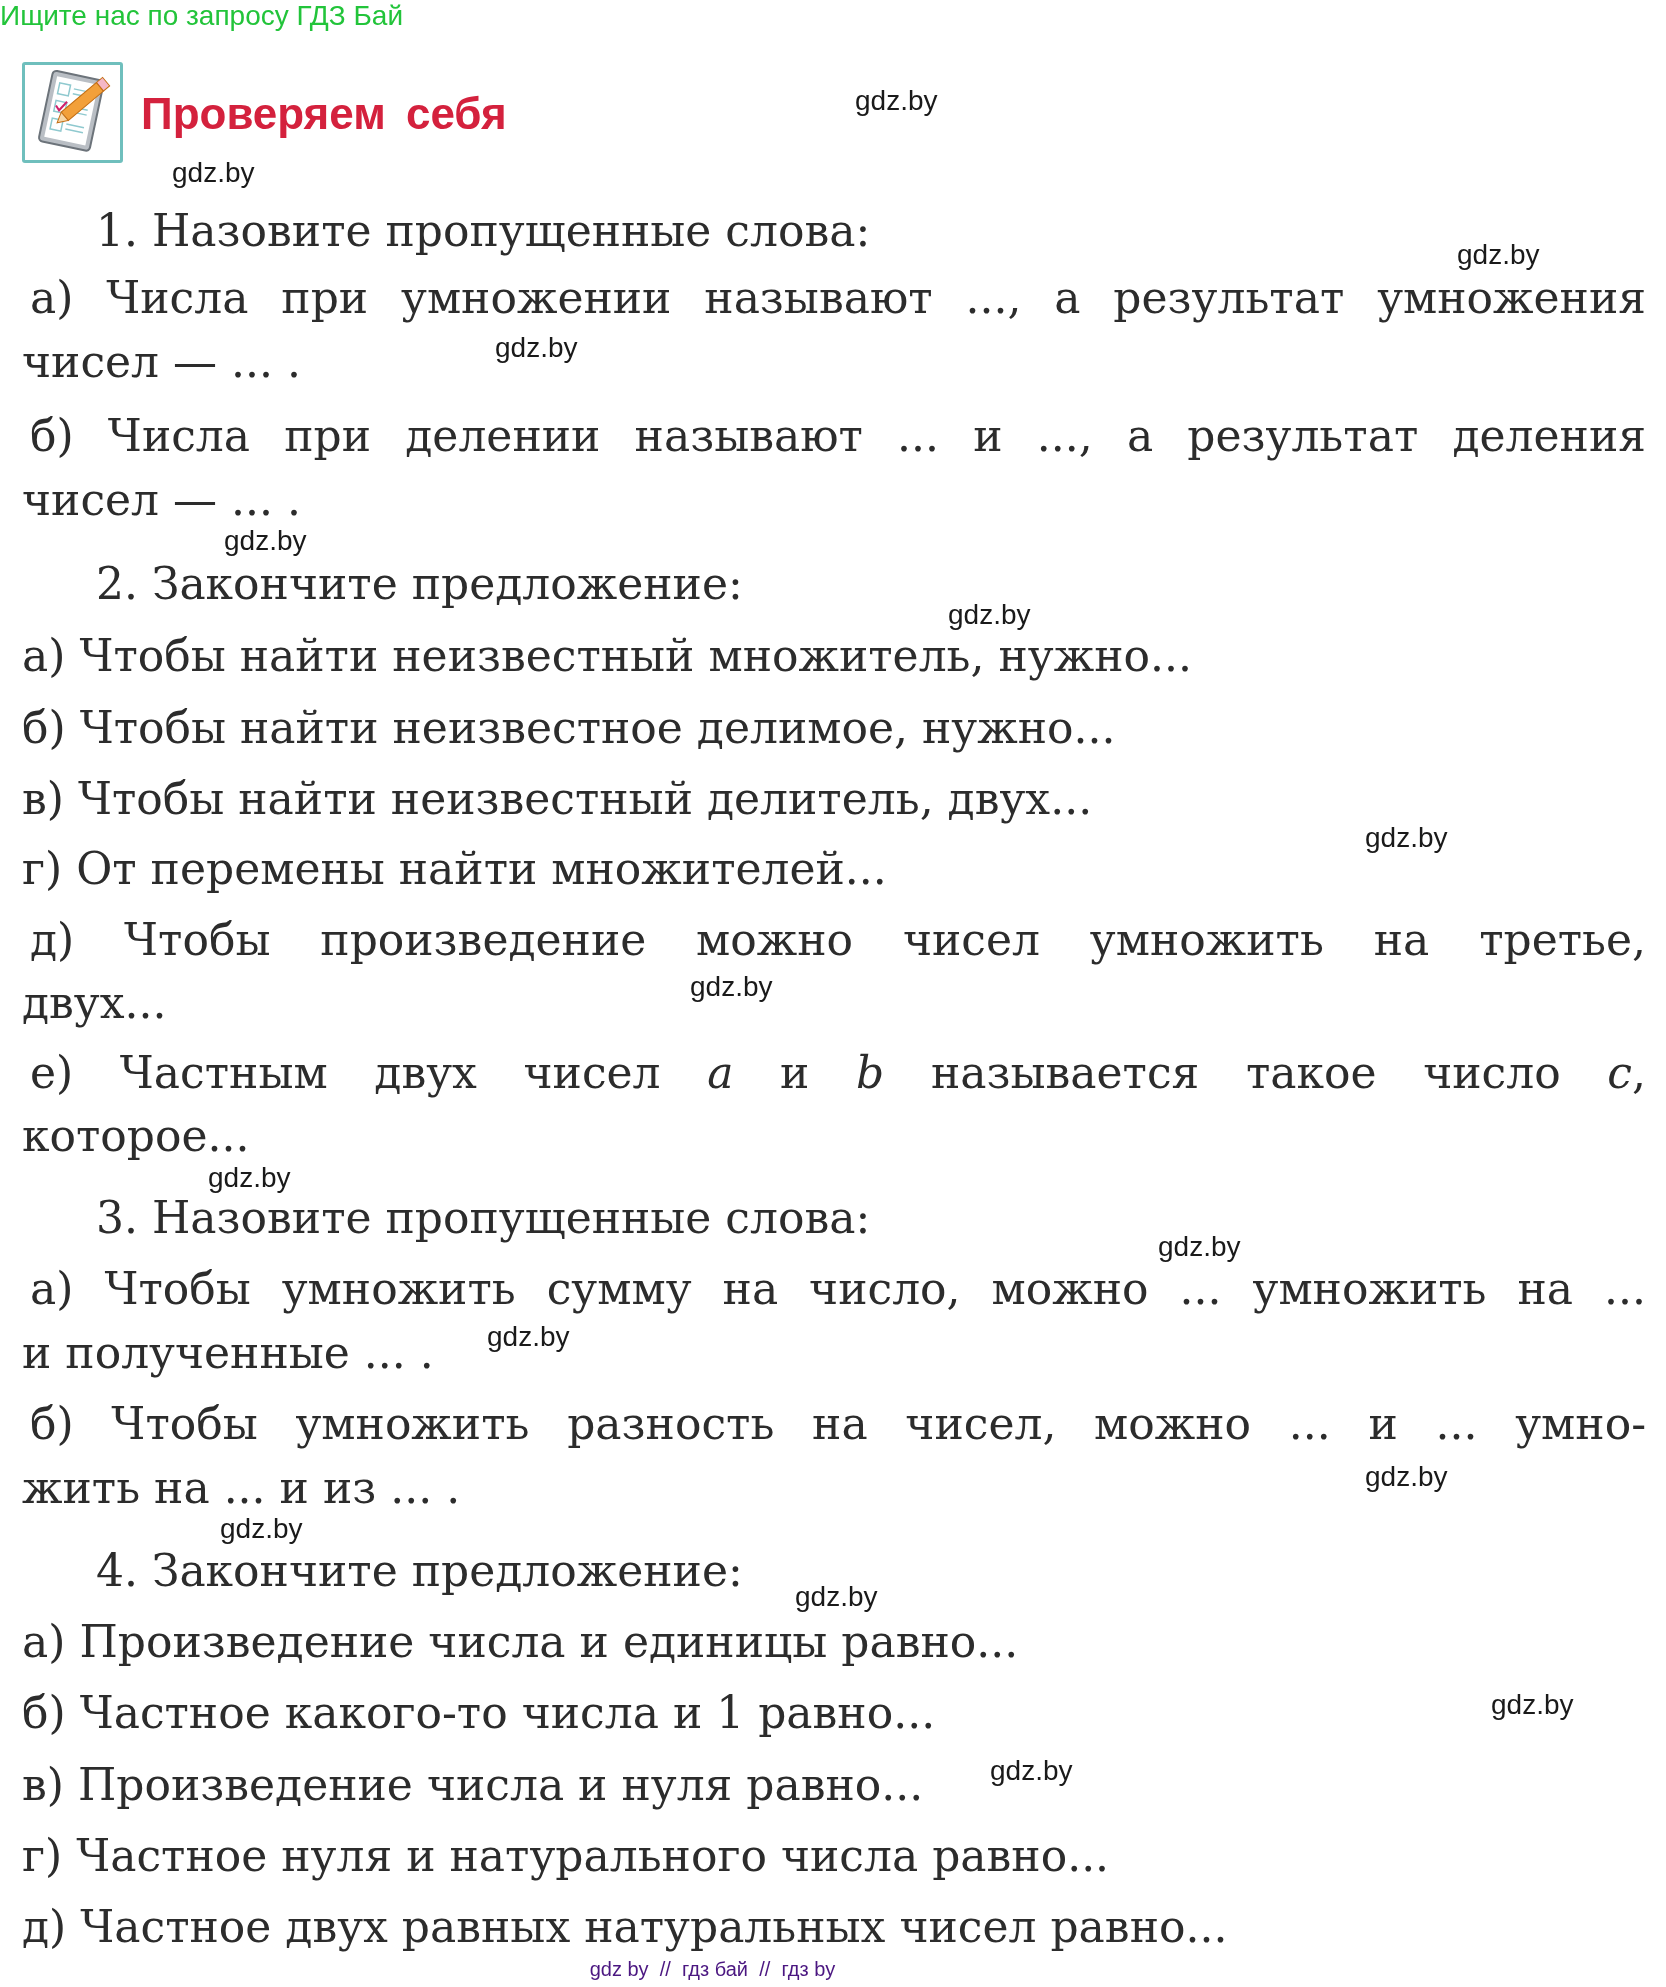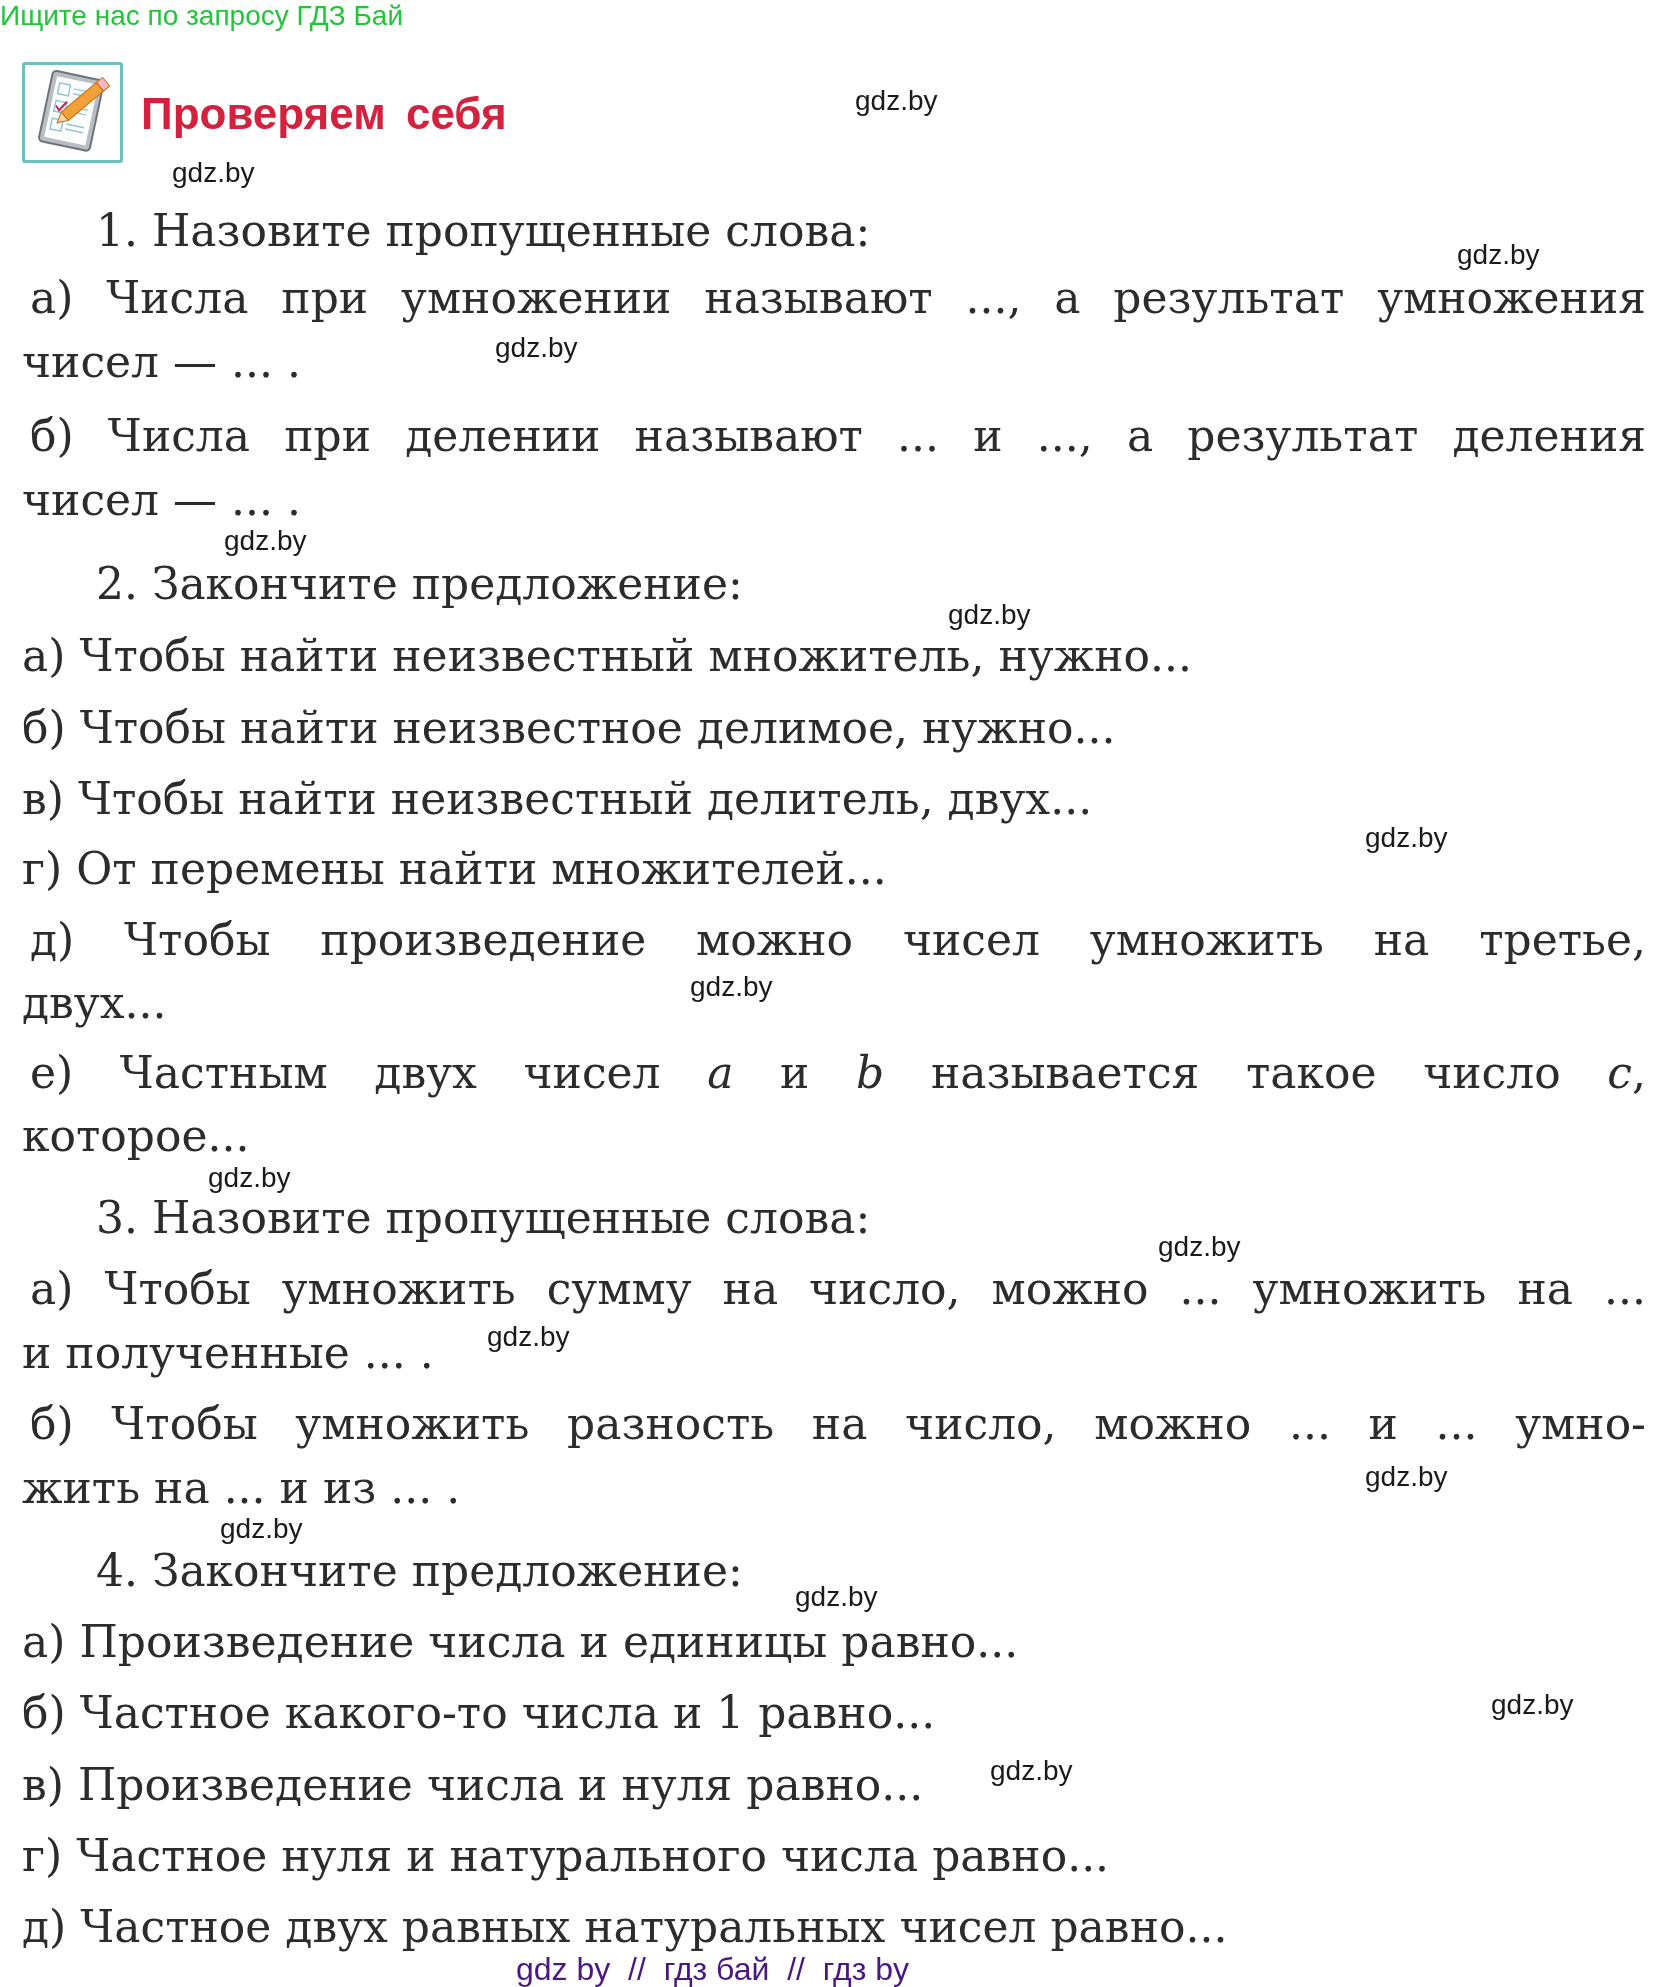--- a/index.html
+++ b/index.html
@@ -5,21 +5,21 @@
   html, body { margin: 0; padding: 0; background: #ffffff; }
   body { width: 1666px; height: 1987px; position: relative; overflow: hidden; }
   .abs { position: absolute; }
   .top-banner {
     left: 0; width: 1666px; top: 0; 
     font-family: "Liberation Sans", sans-serif; font-size: 28px; color: #22c43a;
     line-height: 32px;
   }
   .footer {
     left: 0; width: 1425px; top: 1953px; text-align: center;
-    font-family: "Liberation Sans", sans-serif; font-size: 32px; color: #4b1781;
+    font-family: "Liberation Sans", sans-serif; font-size: 20px; color: #4b1781;
     line-height: 32px; white-space: pre;
   }
   .icon-box {
     left: 22px; top: 62px; width: 101px; height: 101px;
     border: 3px solid #6fbfbd; border-radius: 3px; background: #fff; box-sizing: border-box;
   }
   .title {
     left: 141px; top: 80px; font-family: "Liberation Sans", sans-serif; font-weight: bold;
     font-size: 44px; color: #d4213d; line-height: 68px; word-spacing: 8px;
   }
@@ -101,21 +101,21 @@
   <span>и</span>
   <span class="it">b</span>
   <span>называется такое число</span>
   <span><span class="it">c</span><span>,</span></span>
 </div>
 <div class="abs line" style="top:1108px">которое...</div>
 
 <div class="abs line head" style="top:1190px">3. Назовите пропущенные слова:</div>
 <div class="abs line justify" style="top:1261px">а) Чтобы умножить сумму на число, можно ... умножить на ...</div>
 <div class="abs line" style="top:1325px">и полученные ... .</div>
-<div class="abs line justify" style="top:1396px">б) Чтобы умножить разность на число, можно ... и ... умно-</div>
+<div class="abs line justify" style="top:1396px">б) Чтобы умножить разность на чисел, можно ... и ... умно-</div>
 <div class="abs line" style="top:1460px">жить на ... и из ... .</div>
 
 <div class="abs line head" style="top:1543px">4. Закончите предложение:</div>
 <div class="abs line" style="top:1614px">а) Произведение числа и единицы равно...</div>
 <div class="abs line" style="top:1685px">б) Частное какого-то числа и 1 равно...</div>
 <div class="abs line" style="top:1757px">в) Произведение числа и нуля равно...</div>
 <div class="abs line" style="top:1828px">г) Частное нуля и натурального числа равно...</div>
 <div class="abs line" style="top:1899px">д) Частное двух равных натуральных чисел равно...</div>
 
 <div class="abs footer">gdz by  //  гдз бай  //  гдз by</div>

